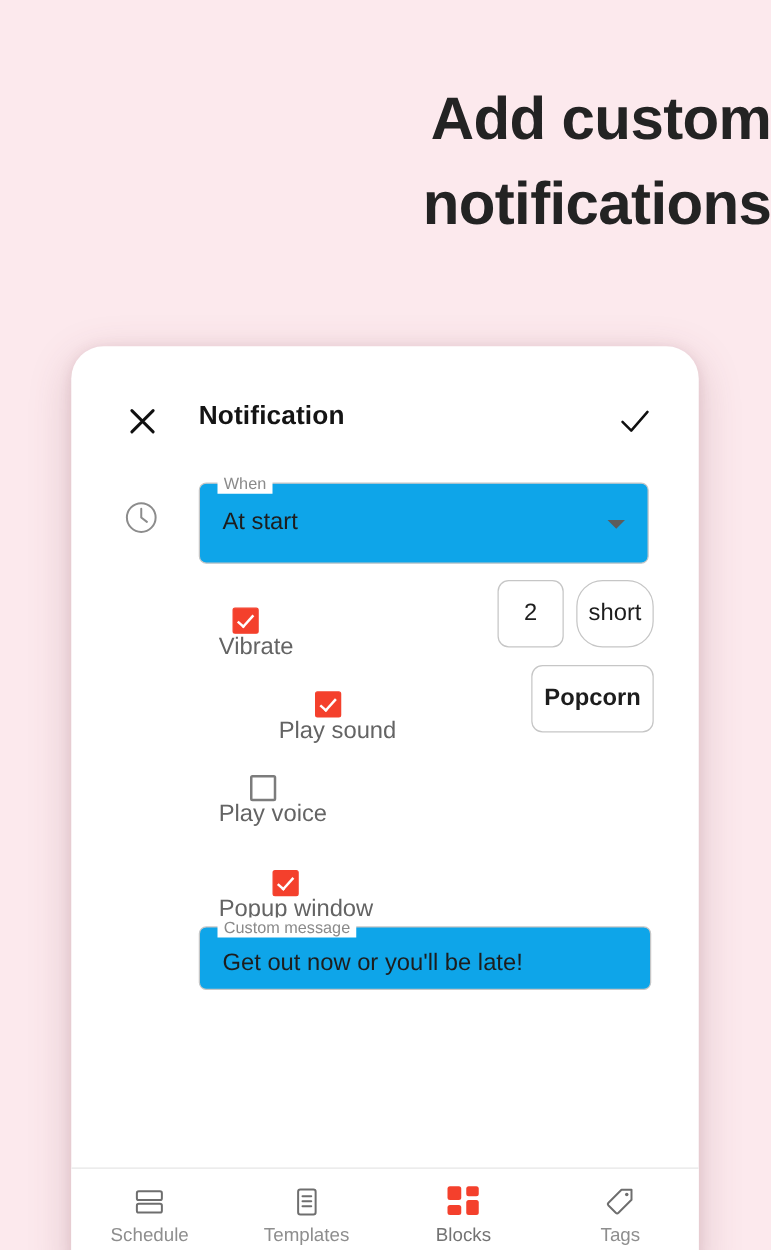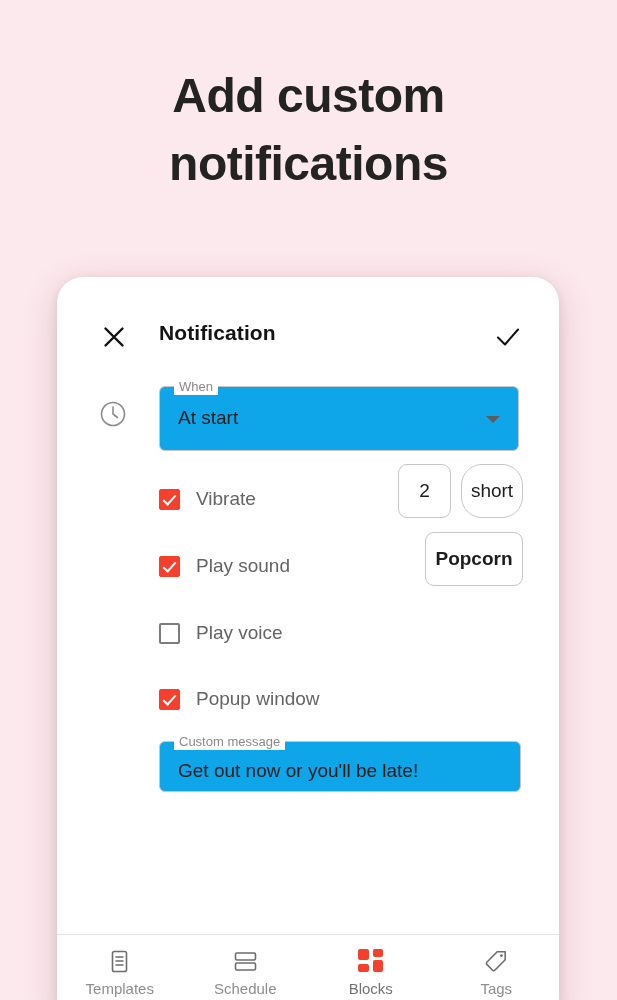--- a/index.html
+++ b/index.html
@@ -23,21 +23,21 @@
     left: 0;
     width: 617px;
     text-align: center;
     color: #232323;
     font-family: "Liberation Sans", sans-serif;
     font-weight: bold;
     font-size: 48px;
     line-height: 68px;
     letter-spacing: -0.5px;
   }
-  .headline .line { display: block; }
+  .headline .line { display: block; text-align: right; }
 
   
   .phone {
     position: absolute;
     left: 57px;
     top: 277px;
     width: 502px;
     height: 740px;
     background: #ffffff;
     border-radius: 26px 26px 0 0;
@@ -148,20 +148,21 @@
   }
 
   
   .check-row {
     position: absolute;
     left: 102px;
     display: flex;
     align-items: center;
     height: 26px;
     cursor: pointer;
+    flex-direction: column;
   }
   .cbox {
     width: 21px;
     height: 21px;
     box-sizing: border-box;
     border-radius: 2px;
     position: relative;
     flex: 0 0 auto;
   }
   .cbox.on {
@@ -184,23 +185,23 @@
     transform: rotate(42deg);
   }
   .check-label {
     margin-left: 16px;
     font-size: 19px;
     color: #646464;
     white-space: nowrap;
   }
 
   #row-vibrate { top: 116px; }
-  #row-sound   { top: 183px; }
+  #row-sound   { top: 183px; margin-left: 48px; }
   #row-voice   { top: 250px; }
-  #row-popup   { top: 316px; justify-content: center; }
+  #row-popup   { top: 326px; }
 
   
   .chip {
     position: absolute;
     box-sizing: border-box;
     border: 1px solid #c6c6c6;
     border-radius: 9px;
     background: #ffffff;
     display: flex;
     align-items: center;
@@ -360,39 +361,39 @@
       <span class="check-label">Popup window</span>
     </div>
 
     <div class="field" id="message-field">
       <span class="field-label">Custom message</span>
       <span class="field-value">Get out now or you'll be late!</span>
     </div>
   </div>
 
   <div class="bottom-nav">
+
+    <div class="nav-item">
+      <span class="nav-icon">
+        <svg width="25" height="25" viewBox="0 0 25 25" aria-hidden="true">
+          <rect x="2.5" y="4" width="20" height="7" rx="1.5" stroke="#6e6e6e" stroke-width="1.6" fill="none"></rect>
+          <rect x="2.5" y="14" width="20" height="7" rx="1.5" stroke="#6e6e6e" stroke-width="1.6" fill="none"></rect>
+        </svg>
+      </span>
+      <span class="nav-label">Schedule</span>
+    </div>
 
     <div class="nav-item">
       <span class="nav-icon">
         <svg width="25" height="25" viewBox="0 0 25 25" aria-hidden="true">
           <rect x="5.5" y="2.5" width="14" height="20" rx="1.8" stroke="#6e6e6e" stroke-width="1.6" fill="none"></rect>
           <path d="M9 8 H16 M9 12 H16 M9 16 H16" stroke="#6e6e6e" stroke-width="1.6" stroke-linecap="round"></path>
         </svg>
       </span>
       <span class="nav-label">Templates</span>
-    </div>
-
-    <div class="nav-item">
-      <span class="nav-icon">
-        <svg width="25" height="25" viewBox="0 0 25 25" aria-hidden="true">
-          <rect x="2.5" y="4" width="20" height="7" rx="1.5" stroke="#6e6e6e" stroke-width="1.6" fill="none"></rect>
-          <rect x="2.5" y="14" width="20" height="7" rx="1.5" stroke="#6e6e6e" stroke-width="1.6" fill="none"></rect>
-        </svg>
-      </span>
-      <span class="nav-label">Schedule</span>
     </div>
 
 
     <div class="nav-item active">
       <span class="nav-icon">
         <span class="blocks-icon">
           <i class="b1"></i>
             <i class="b2"></i>
             <i class="b3"></i>
             <i class="b4"></i>

